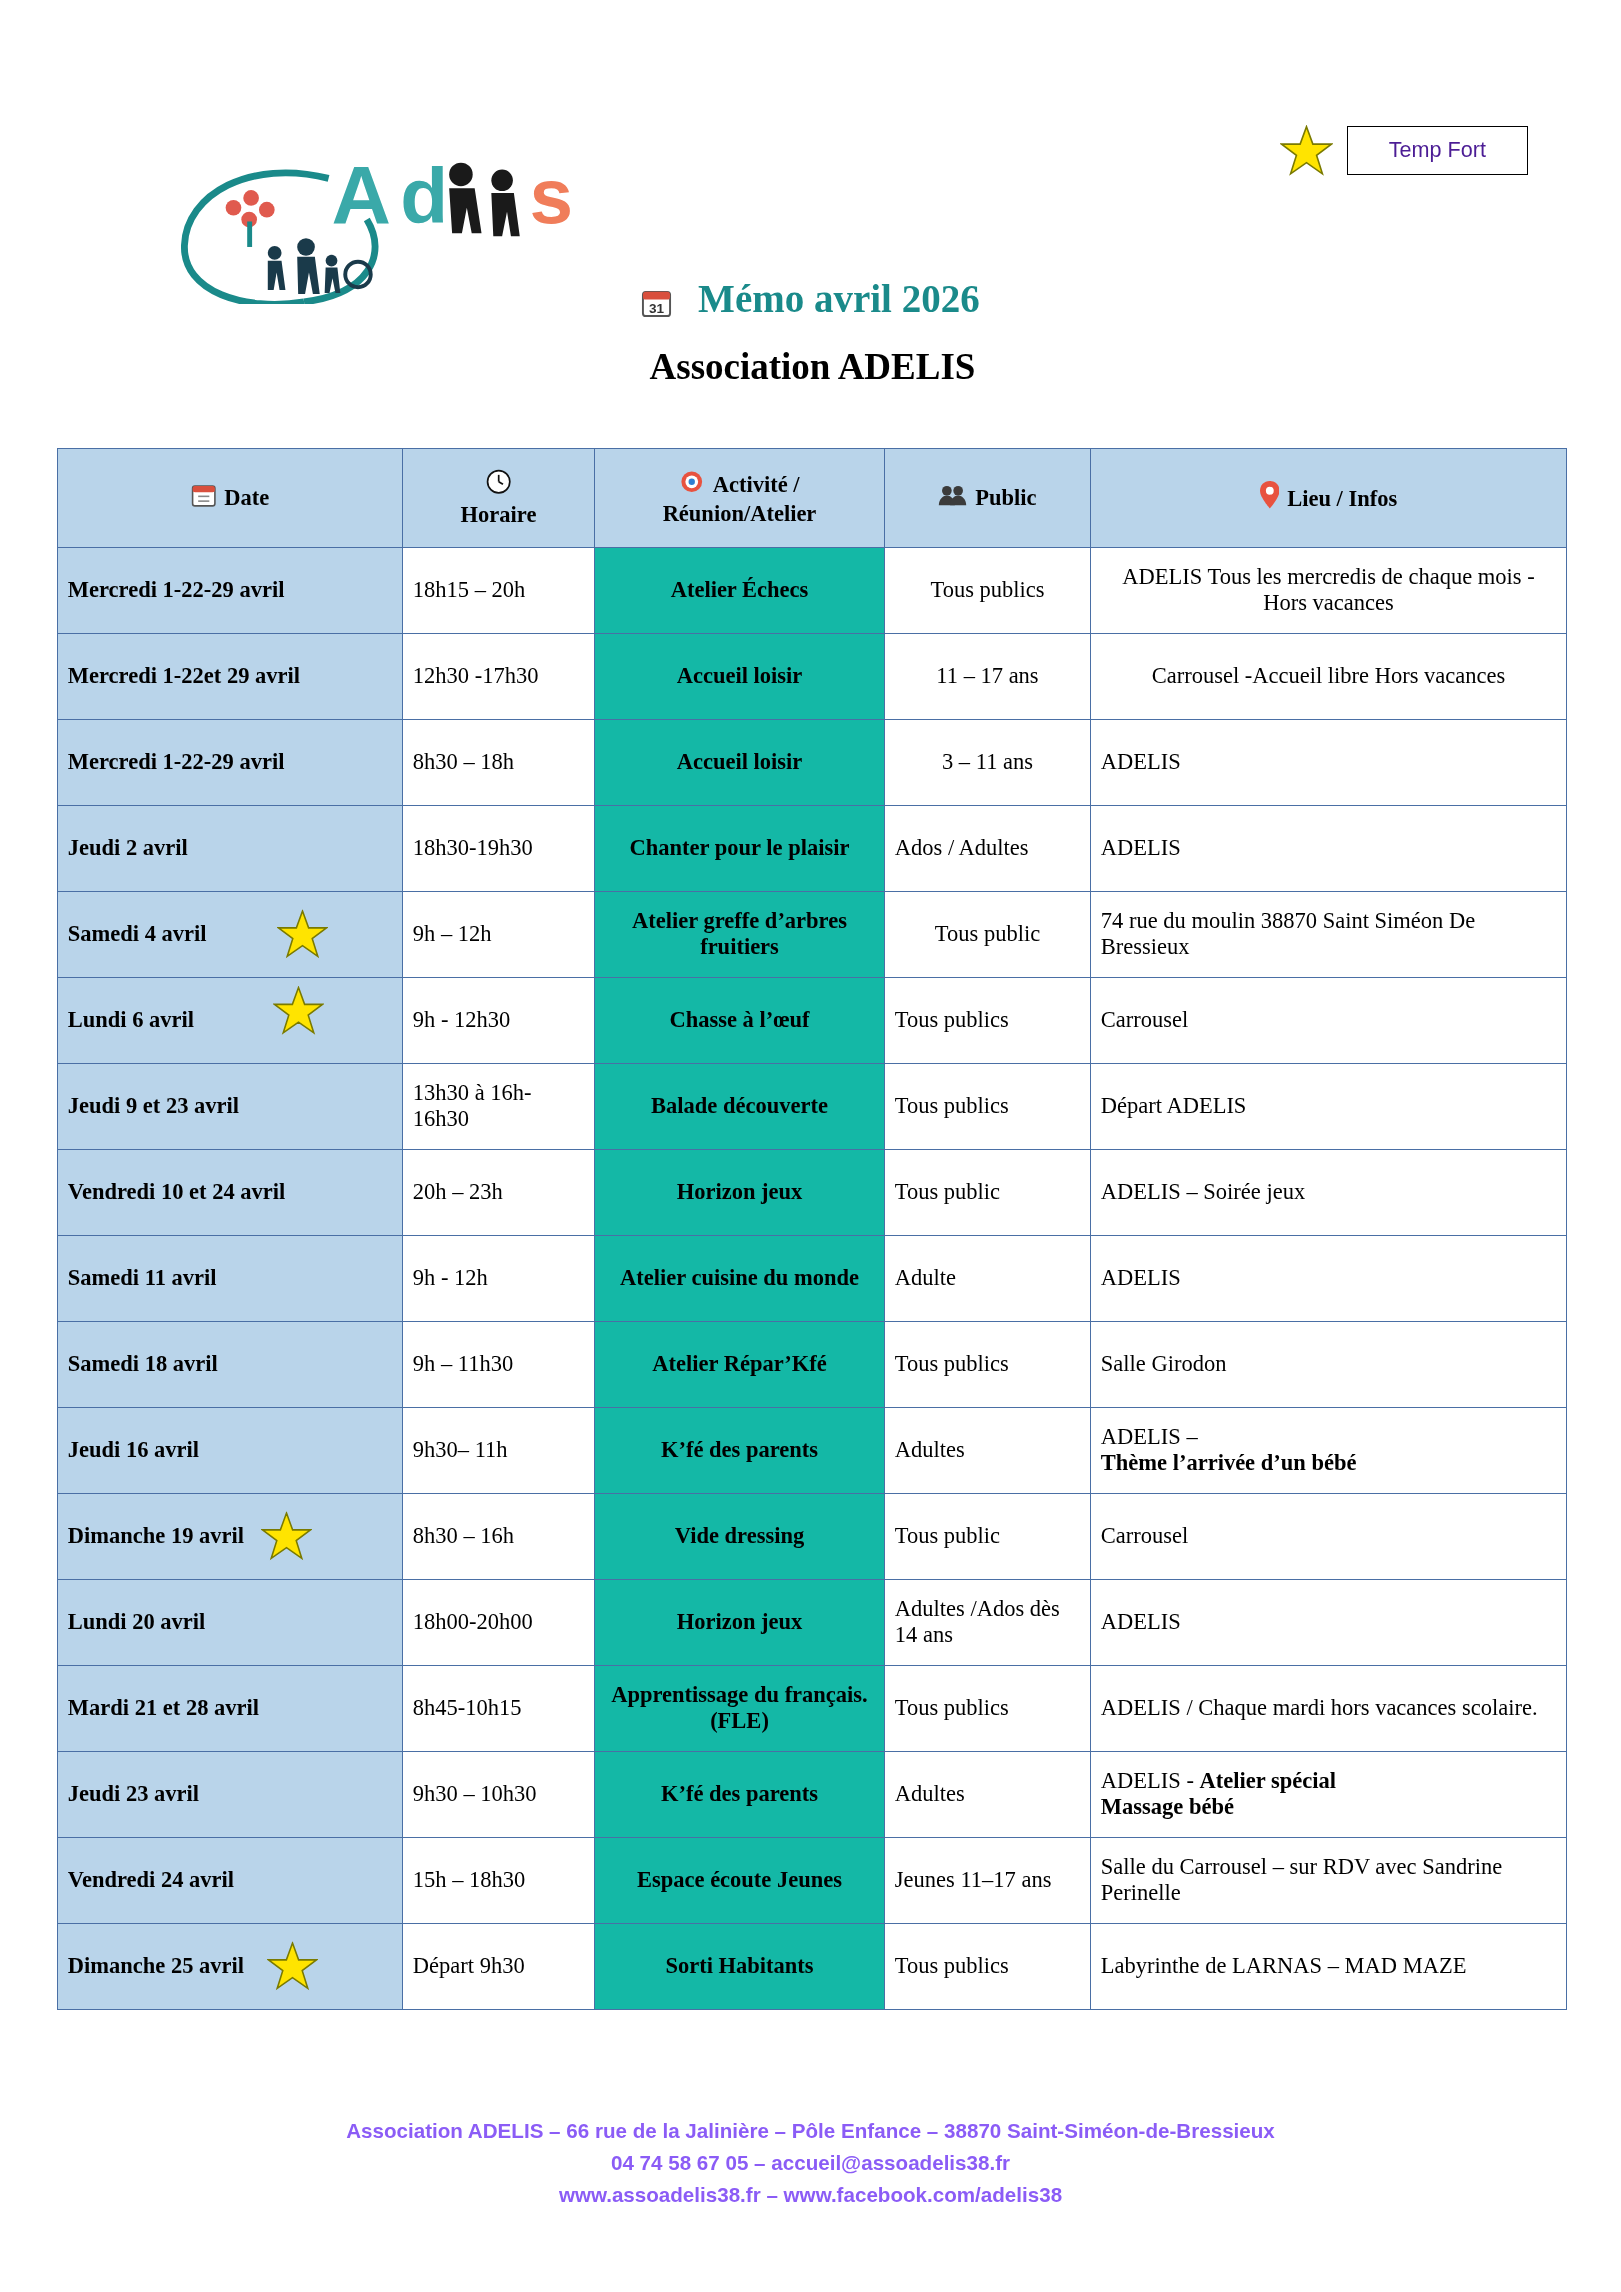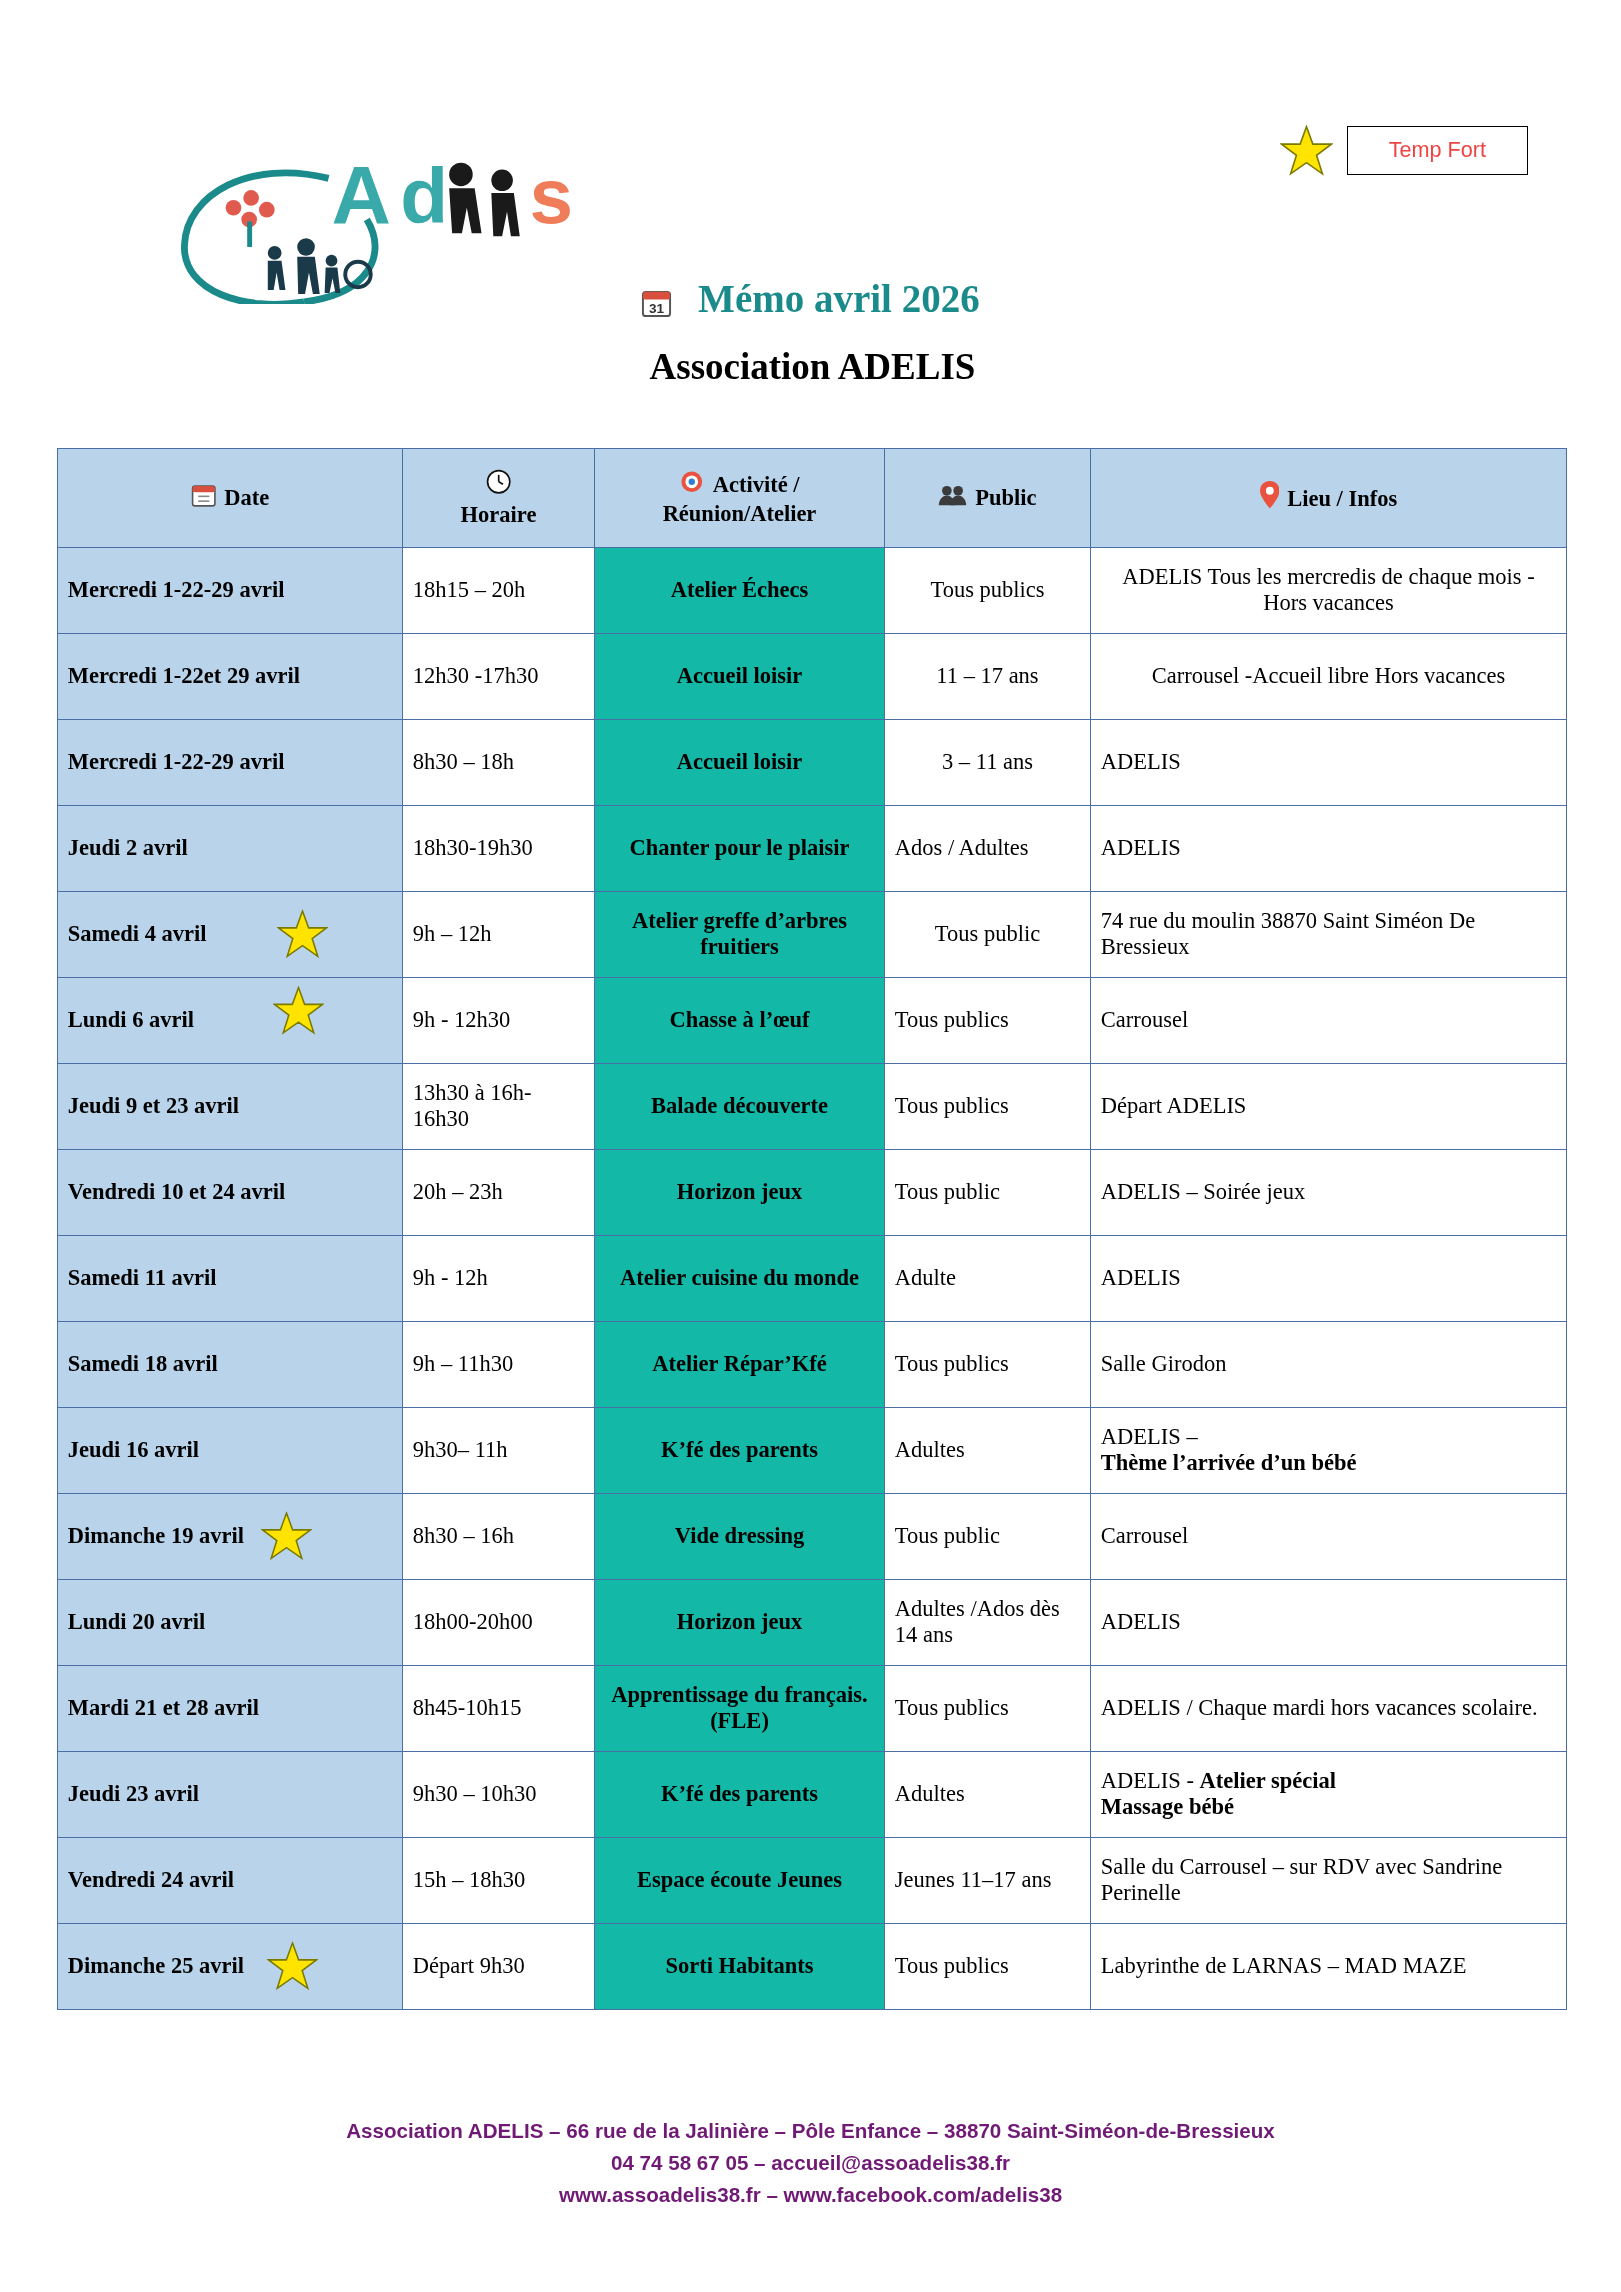--- a/index.html
+++ b/index.html
@@ -35,21 +35,21 @@
     display: flex;
     align-items: center;
     gap: 13.7px;
   }
   .temp-fort-box {
     border: 1px solid #000;
     background: #fff;
     padding: 9.8px 41px 10.8px 41px;
     font-family: "Liberation Sans", sans-serif;
     font-size: 21.6px;
-    color: #ef4444;
+    color: #4c1d95;
     white-space: nowrap;
   }
 
   .star {
     width: 53px;
     height: 51px;
     display: inline-block;
     position: relative;
     flex: none;
   }
@@ -180,21 +180,21 @@
   
   .footer {
     position: absolute;
     left: 0;
     right: 0;
     top: 2115px;
     text-align: center;
     font-family: "Liberation Sans", sans-serif;
     font-size: 20.6px;
     font-weight: bold;
-    color: #701a75;
+    color: #8b5cf6;
     line-height: 1.55;
   }
 </style>
 </head>
 <body>
 
 <div class="page">
 
   <div class="header">
 

